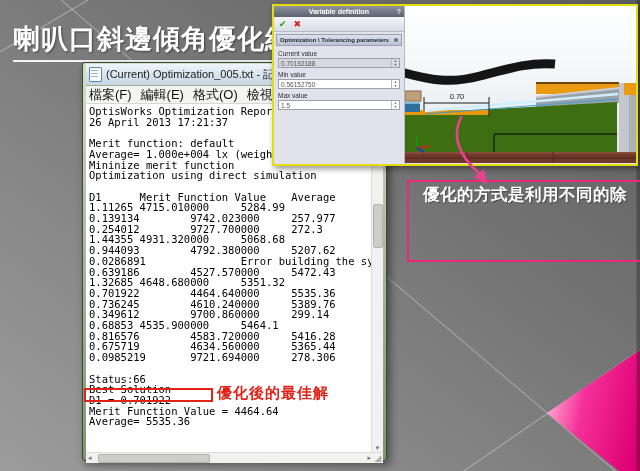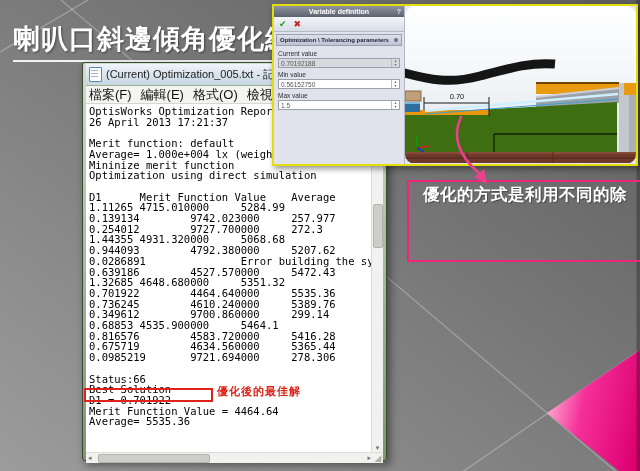--- a/index.html
+++ b/index.html
@@ -41,21 +41,21 @@
   .np-vscroll .arr{position:absolute;left:0;width:100%;text-align:center;font-size:7px;color:#707070;line-height:9px;}
   .np-vthumb{position:absolute;left:1px;top:100px;width:8px;height:42px;background:#cdcdc9;border:1px solid #b2b2ae;border-radius:2px;}
   .np-hscroll{height:10px;background:#f1f1ef;border-top:1px solid #dcdcda;position:relative;}
   .np-hscroll .arr{position:absolute;top:0;font-size:7px;color:#707070;line-height:10px;}
   .np-hthumb{position:absolute;left:12px;top:1px;width:110px;height:7px;background:#cdcdc9;border:1px solid #b2b2ae;border-radius:2px;}
   .np-grip{position:absolute;right:0;bottom:0;width:10px;height:10px;color:#aab4a2;font-size:9px;line-height:10px;text-align:center;}
   
   .red-box{position:absolute;left:84px;top:388px;width:129px;height:14px;
     border:2px solid #e02318;box-sizing:border-box;z-index:5;}
   .red-label{position:absolute;left:217px;top:384px;z-index:5;
-    color:#e02318;font-size:11px;font-weight:bold;letter-spacing:1px;white-space:nowrap;}
+    color:#e02318;font-size:15px;font-weight:bold;letter-spacing:1px;white-space:nowrap;}
   
   .panel{position:absolute;left:272px;top:4px;width:366px;height:162px;z-index:3;
     border:2px solid #e3dd0e;box-sizing:border-box;background:#e3e6ee;
     box-shadow:2px 3px 6px rgba(0,0,0,0.4);display:flex;}
   .dlg{width:130px;flex:0 0 auto;background:#e0e3eb;border-right:1px solid #b4b8c4;display:flex;flex-direction:column;}
   .dlg-titlebar{height:11px;background:linear-gradient(#8e93a0,#5d6270);color:#fff;
     font-size:7px;font-weight:bold;text-align:center;line-height:11px;position:relative;}
   .dlg-help{position:absolute;right:3px;top:0;font-size:7px;color:#e8e8f0;}
   .dlg-toolbar{height:14px;background:linear-gradient(#f2f4f8,#d9dde6);border-bottom:1px solid #b4b8c4;
     display:flex;align-items:center;gap:7px;padding:0 5px;}
@@ -67,21 +67,21 @@
   .pin-icon{width:4px;height:4px;border-radius:50%;background:#6a7080;flex:0 0 auto;}
   .dlg-fields{padding:1px 4px;}
   .fld-label{font-size:6.5px;color:#2a2a33;margin-top:3px;}
   .fld-input{margin-top:1px;height:10px;background:#fff;border:1px solid #9aa0ac;
     display:flex;align-items:center;justify-content:space-between;box-sizing:border-box;}
   .fld-input.disabled{background:#d7d9de;}
   .fld-value{font-size:6.5px;color:#555;padding-left:2px;font-family:"Liberation Sans",sans-serif;white-space:nowrap;}
   .spinner{width:7px;border-left:1px solid #b8bcc6;display:flex;flex-direction:column;align-items:center;height:100%;justify-content:center;}
   .spinner i{font-style:normal;font-size:4px;line-height:4px;color:#666;}
   
-  .vp{flex:1;position:relative;overflow:hidden;background:linear-gradient(180deg,#ffffff 0%,#f3f6f9 45%,#e7ebef 75%,#e2e6ea 100%);border-radius:10px;}
+  .vp{flex:1;position:relative;overflow:hidden;background:linear-gradient(180deg,#ffffff 0%,#f3f6f9 45%,#e7ebef 75%,#e2e6ea 100%);}
   .vp svg{position:absolute;left:0;top:0;}
   
   .note-box{position:absolute;left:407px;top:180px;width:252px;height:82px;z-index:2;
     border:2px solid #ee2679;box-sizing:border-box;padding:3px 0 0 14px;}
   .nb-line{color:#ffffff;font-size:16.5px;font-weight:bold;line-height:18.8px;
     letter-spacing:0.5px;white-space:nowrap;text-shadow:1px 1px 1px rgba(0,0,0,0.35);}
   .arrow-layer{position:absolute;left:0;top:0;z-index:8;pointer-events:none;}
 </style>
 </head>
 <body>

